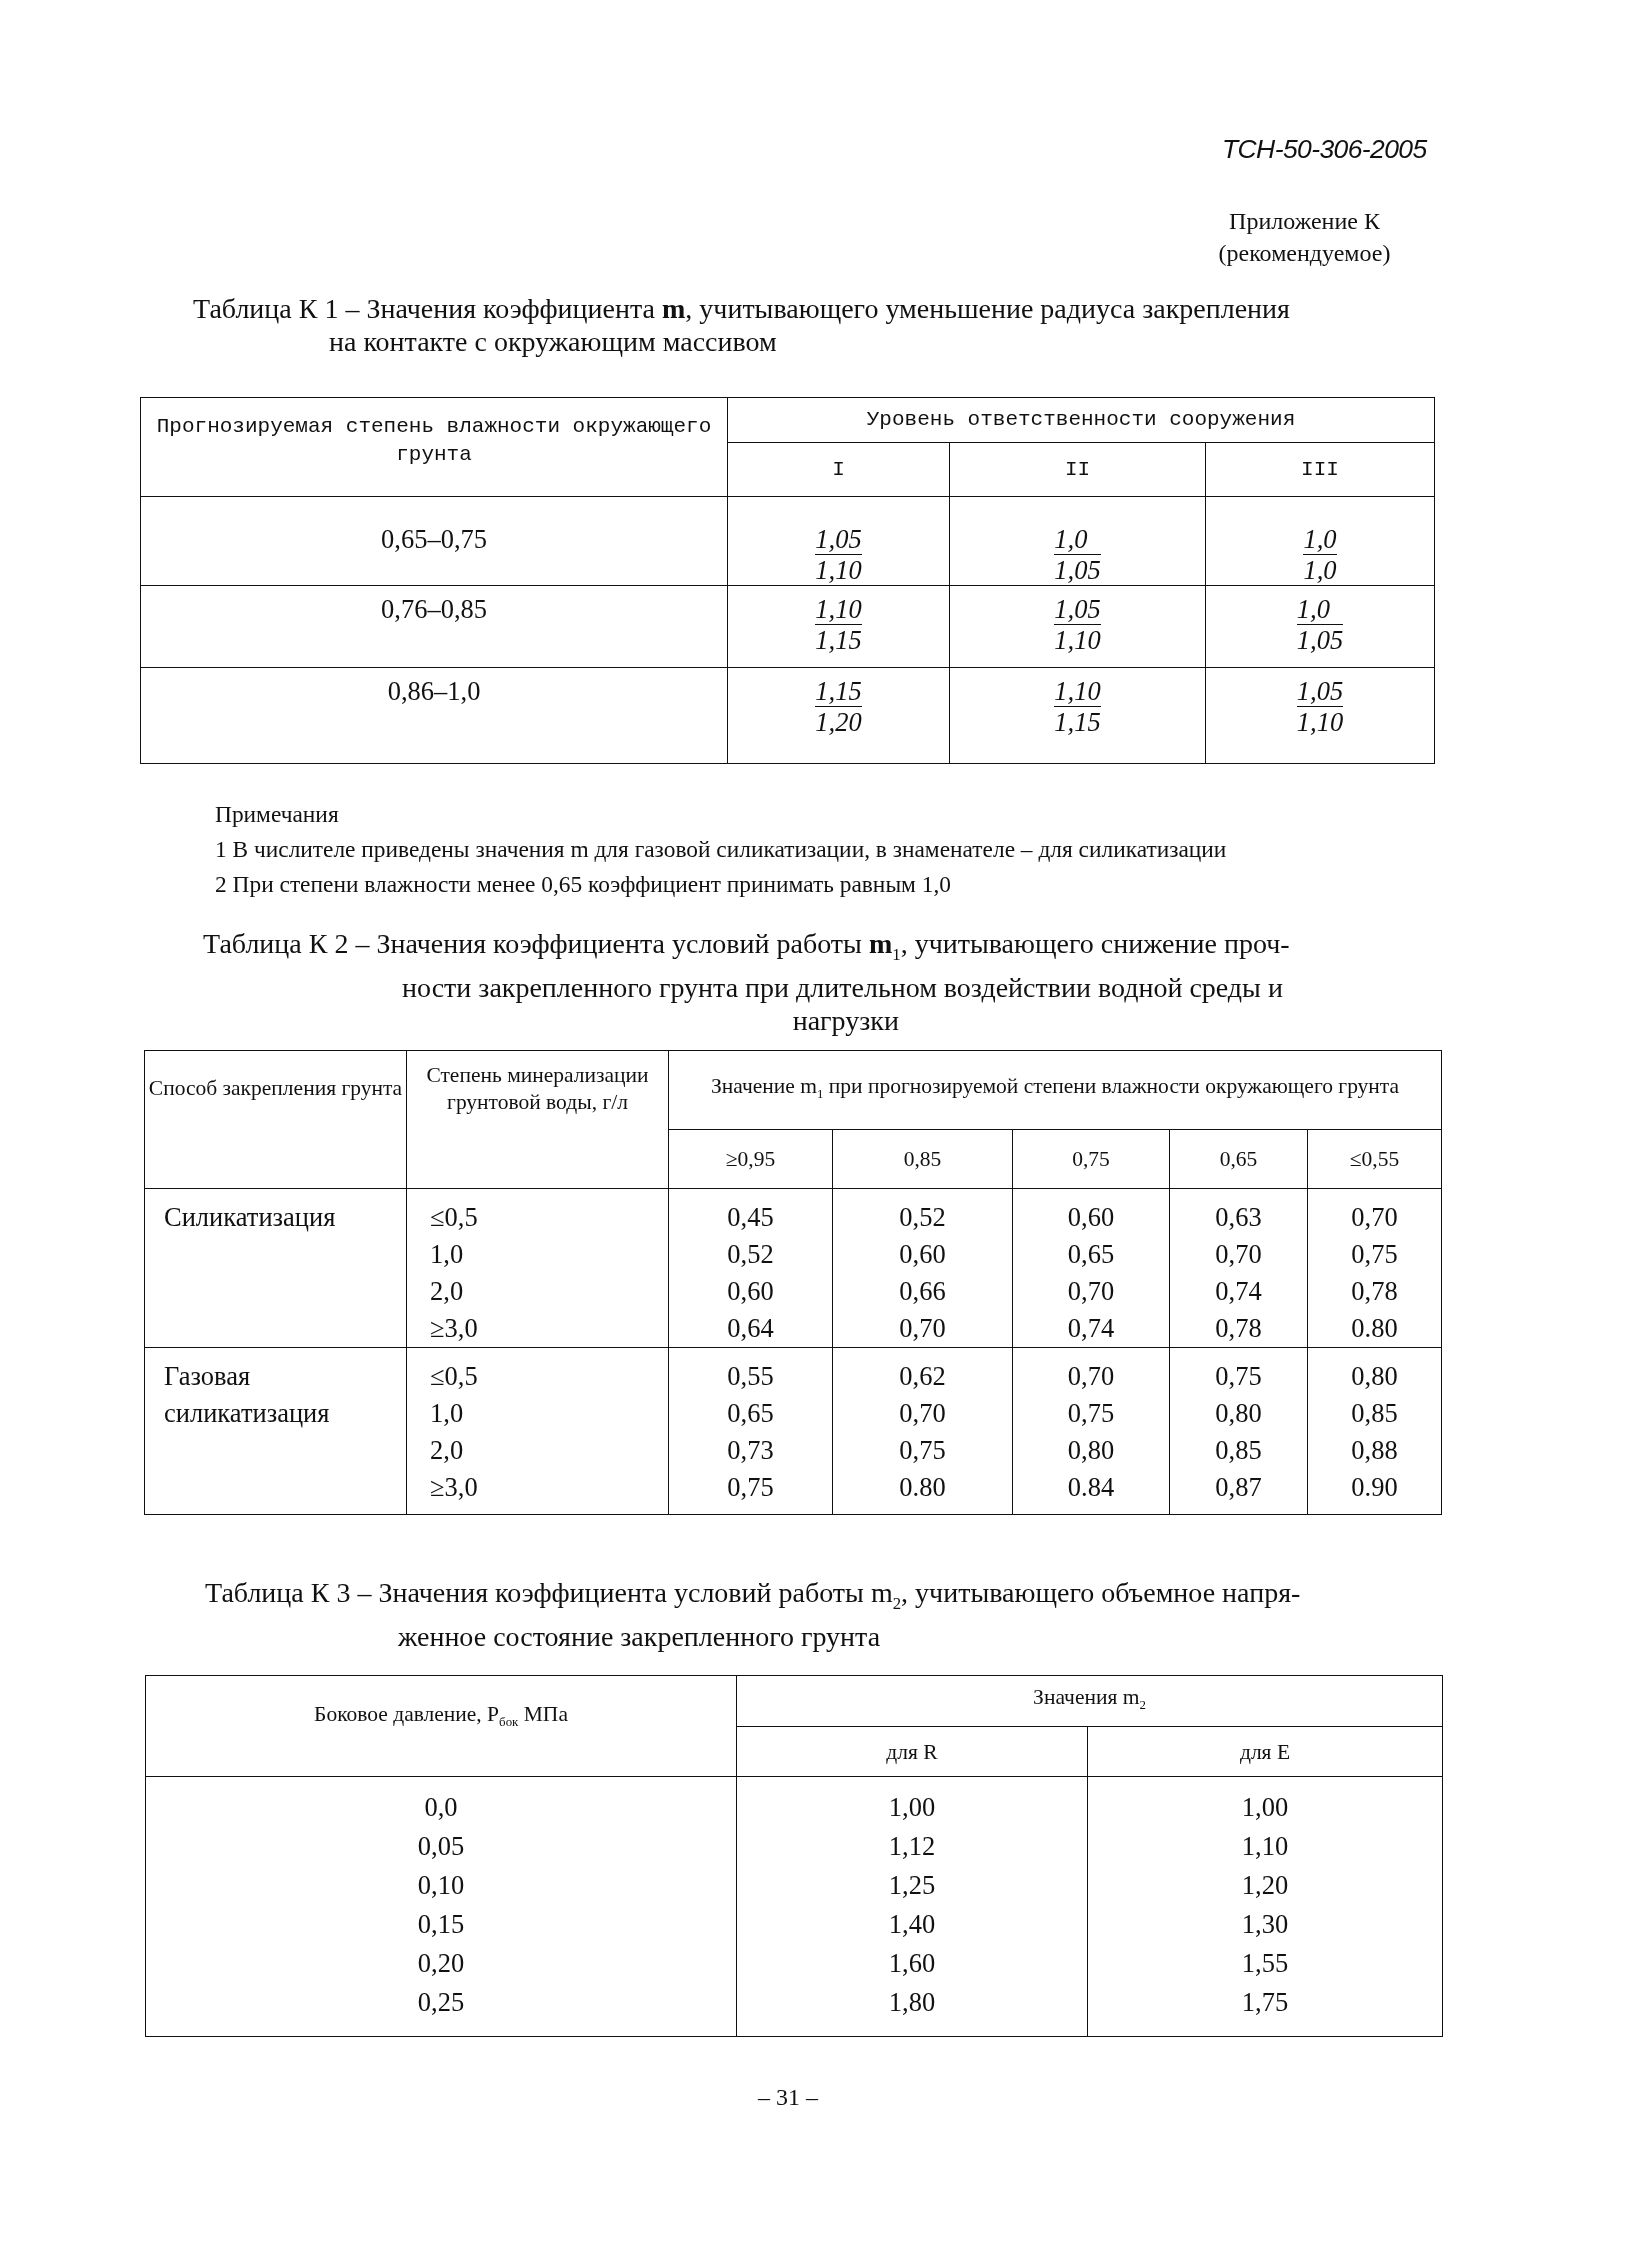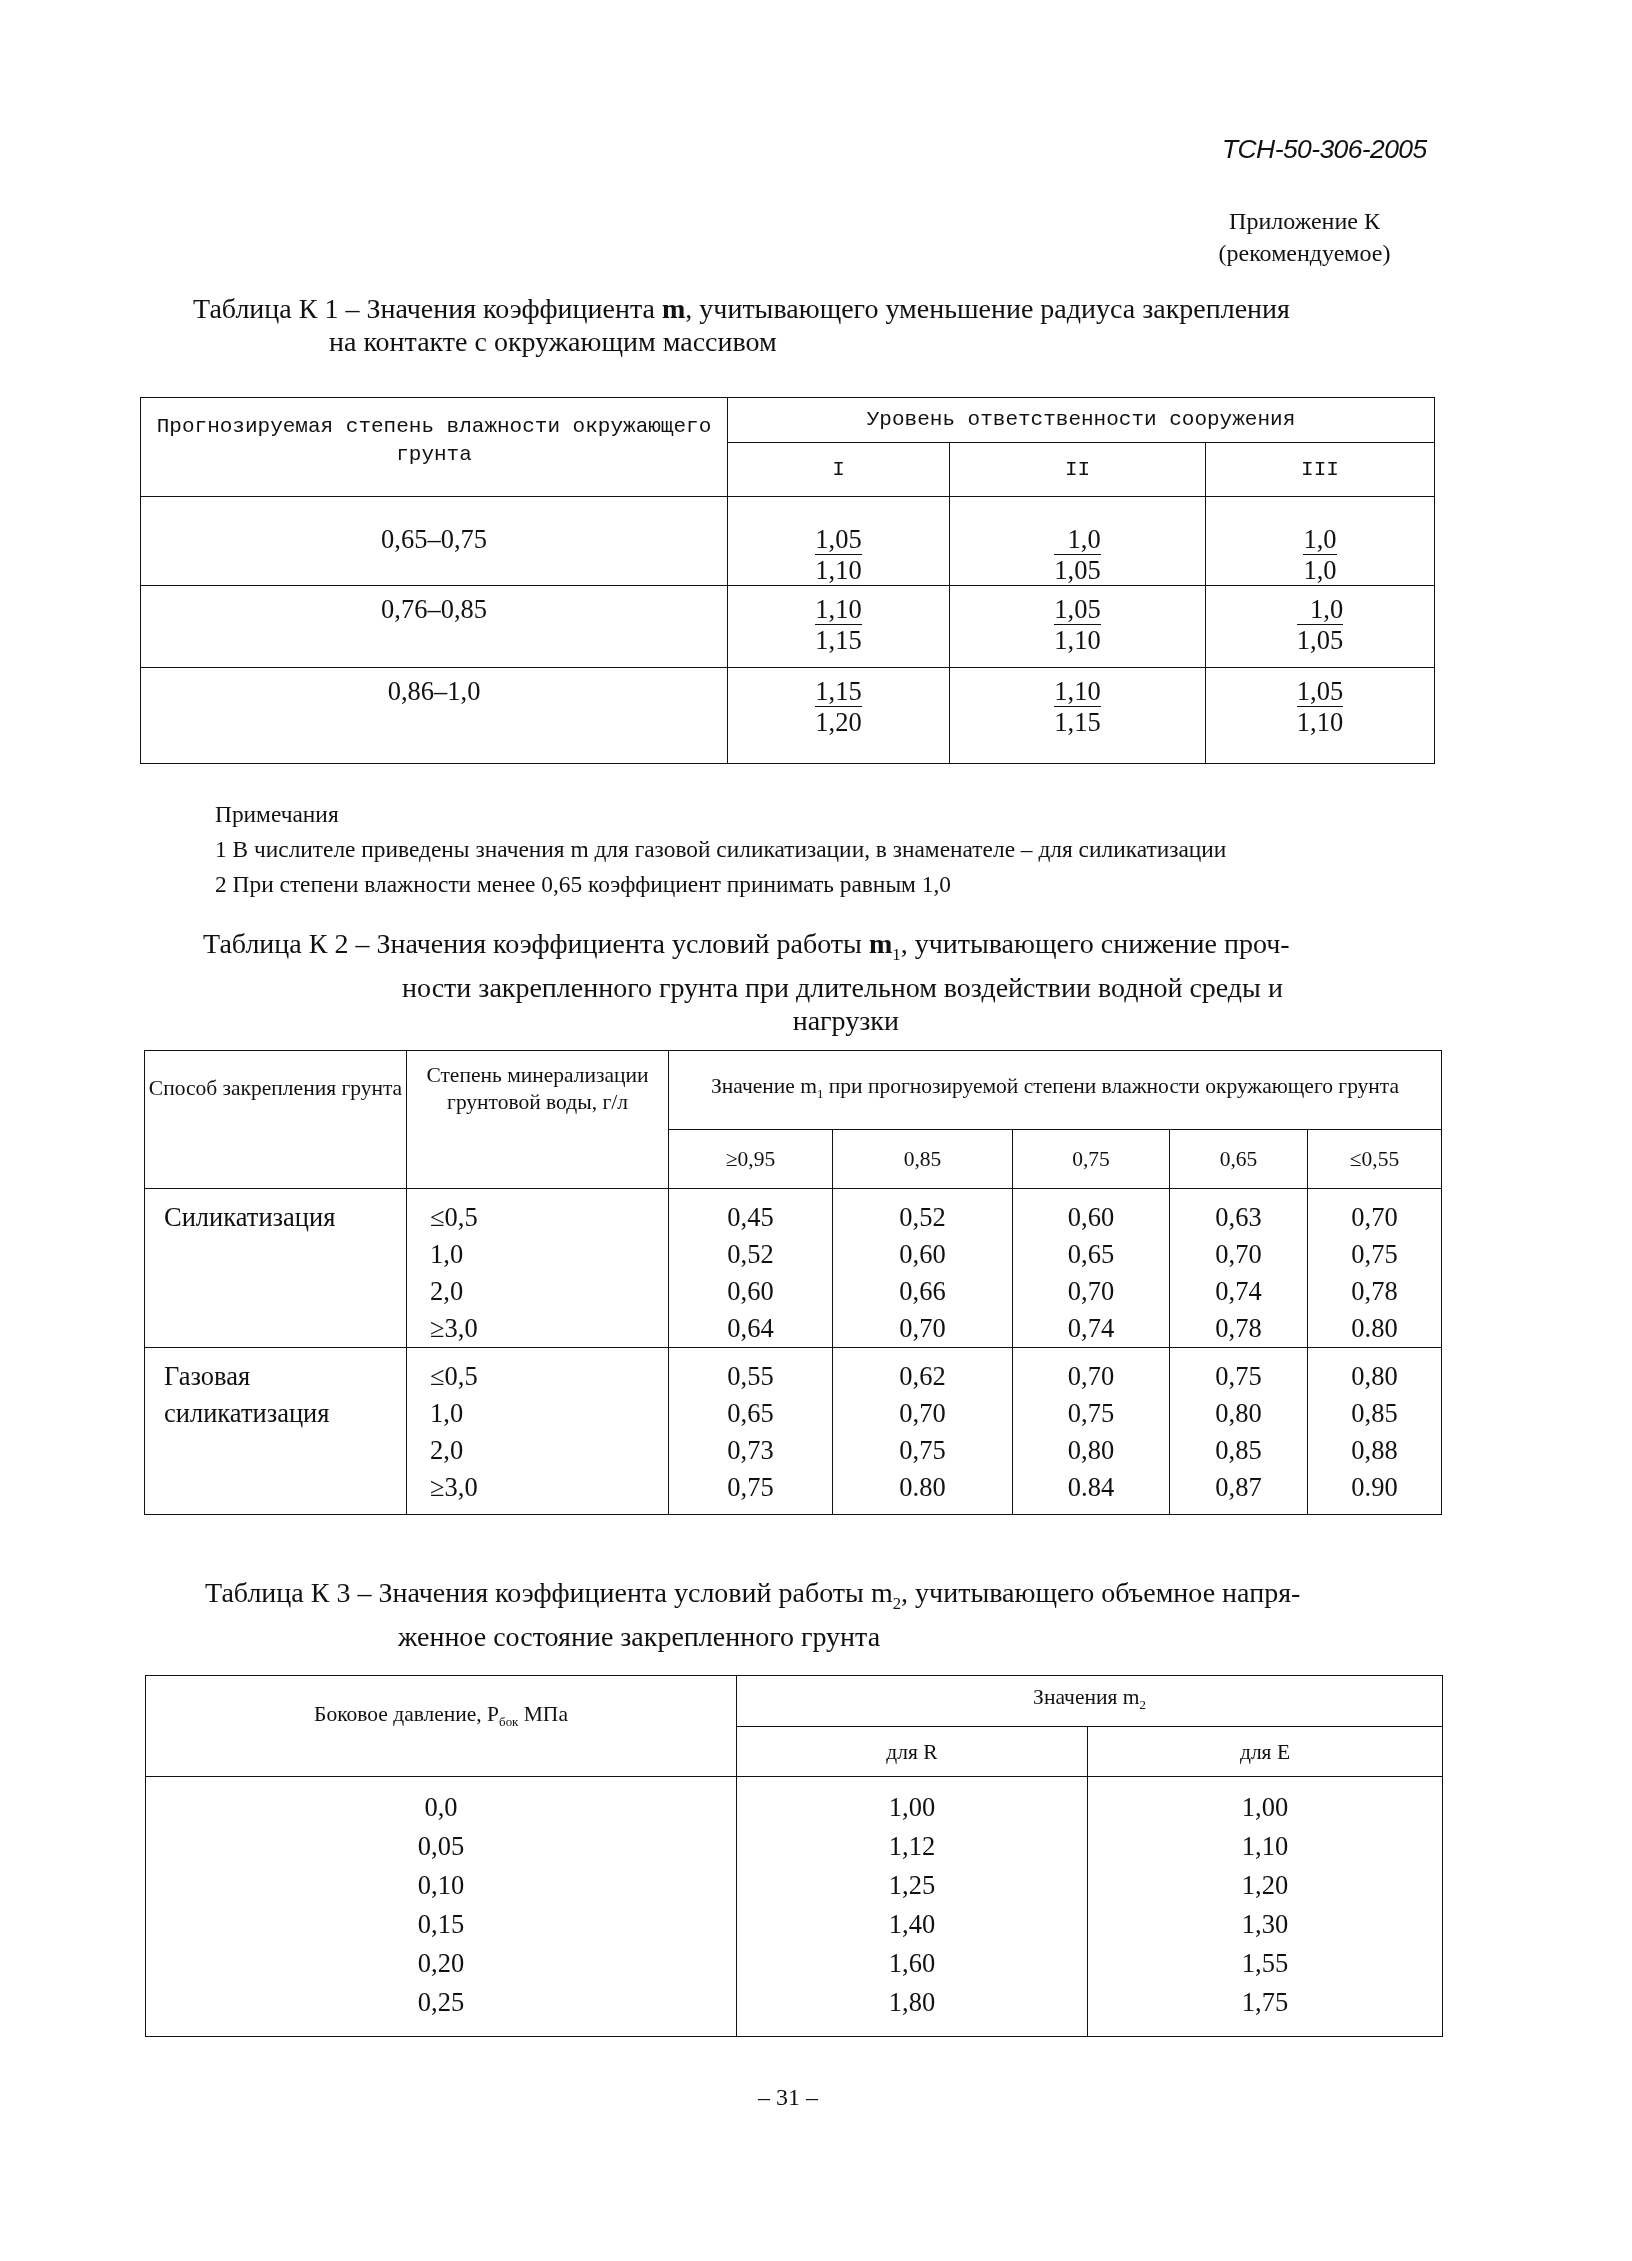--- a/index.html
+++ b/index.html
@@ -8,21 +8,21 @@
   .abs { position:absolute; }
   .doc-code { left:1222px; top:134px; font-size:26.5px; font-style:italic; font-family:"Liberation Sans","DejaVu Sans",sans-serif; letter-spacing:-0.6px; }
   .appendix { right:215px; top:193px; font-size:24px; text-align:center; line-height:32px; width:227px;margin-top:12px; }
   .caption { font-size:28px; line-height:33px; }
   .caption .cont { display:block; }
   table { border-collapse:collapse; position:absolute; table-layout:fixed; }
   td, th { border:1.3px solid #111; font-weight:normal; padding:0; text-align:center; vertical-align:middle; }
   .k1 { left:140px; top:397px; width:1295px; }
   .k1 th { font-size:21px; line-height:28px;font-family:Liberation Mono, monospace; }
   .k1 td { font-size:26.5px; line-height:30px; vertical-align:top; }
-  .frac { display:inline-block; text-align:right; }
+  .frac { display:inline-block; text-align:left;font-style:italic; }
   .frac .num { display:block; }
   .frac .den { display:block; border-top:1.3px solid #111; }
   .notes { left:215px; top:797px; font-size:23.4px; line-height:35px; }
   .k2 { left:144px; top:1050px; width:1297px; }
   .k2 th { font-size:21.5px; line-height:26.5px; }
   .k2 td { font-size:26.5px; line-height:37px; vertical-align:top; }
   .k2 td.method { text-align:left; padding-left:19px; padding-top:10px; }
   .k2 td.mineral { text-align:left; padding-left:23px; padding-top:10px; }
   .k2 td.val { padding-top:10px; }
   .k3 { left:145px; top:1675px; width:1296px;padding-left:36px; }

